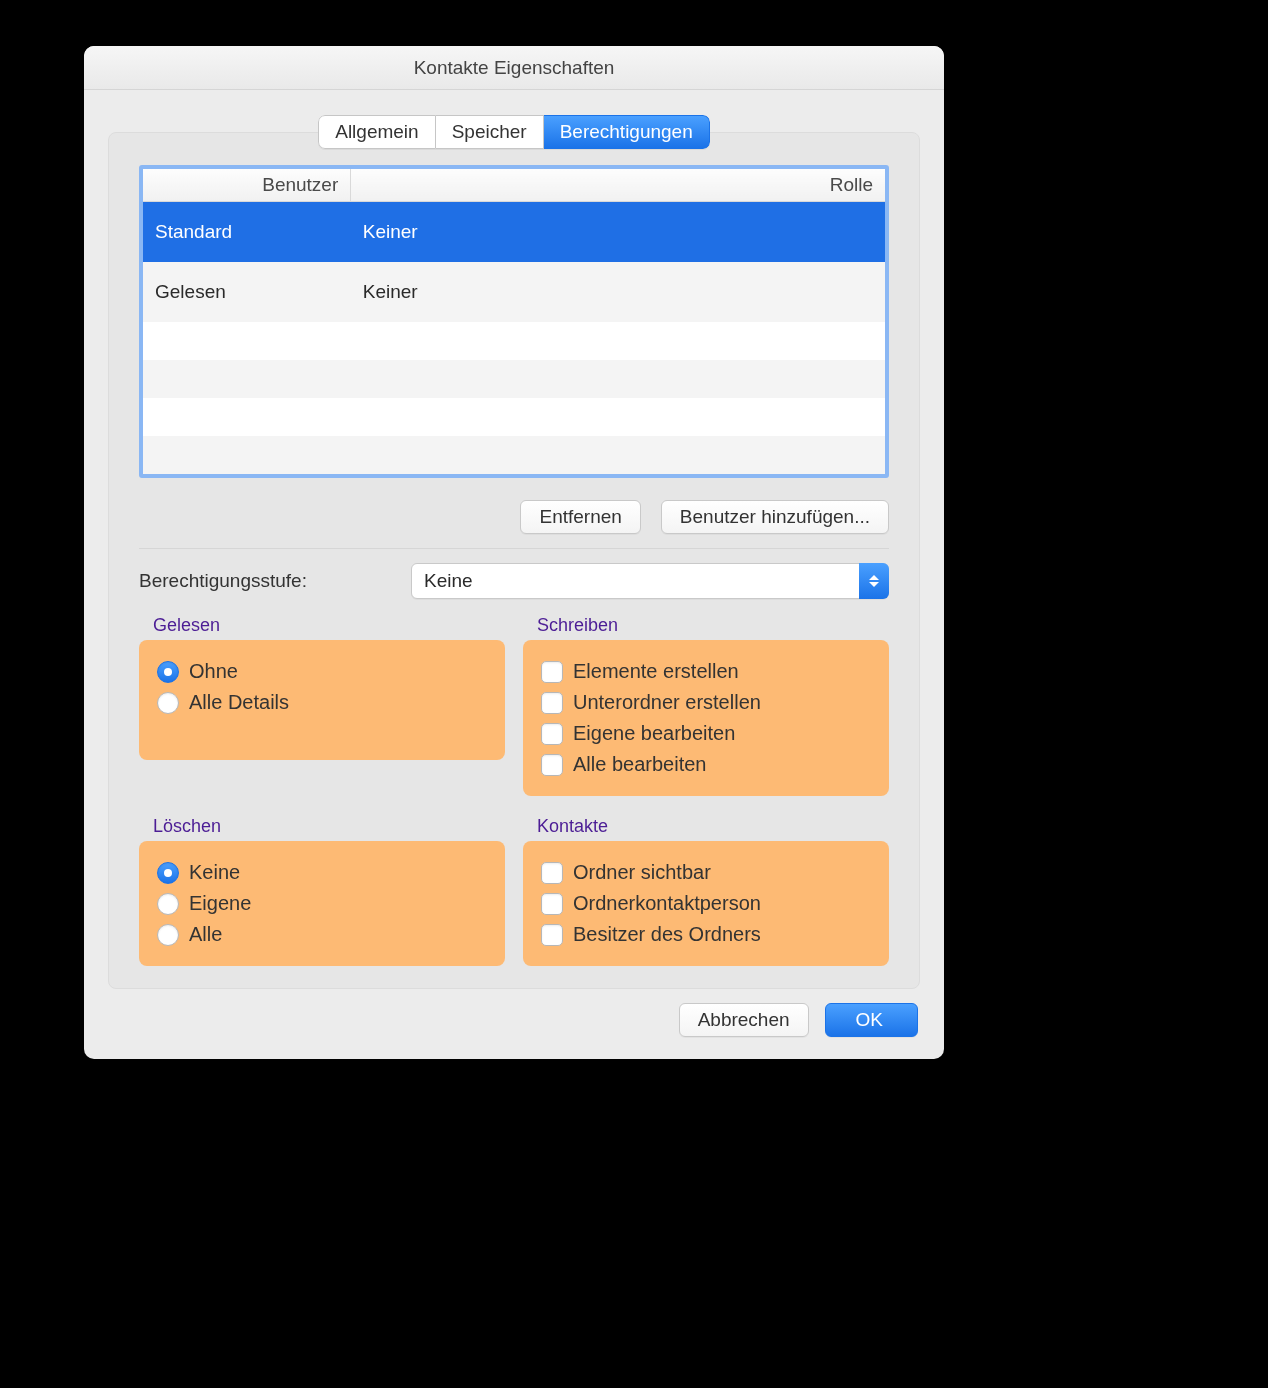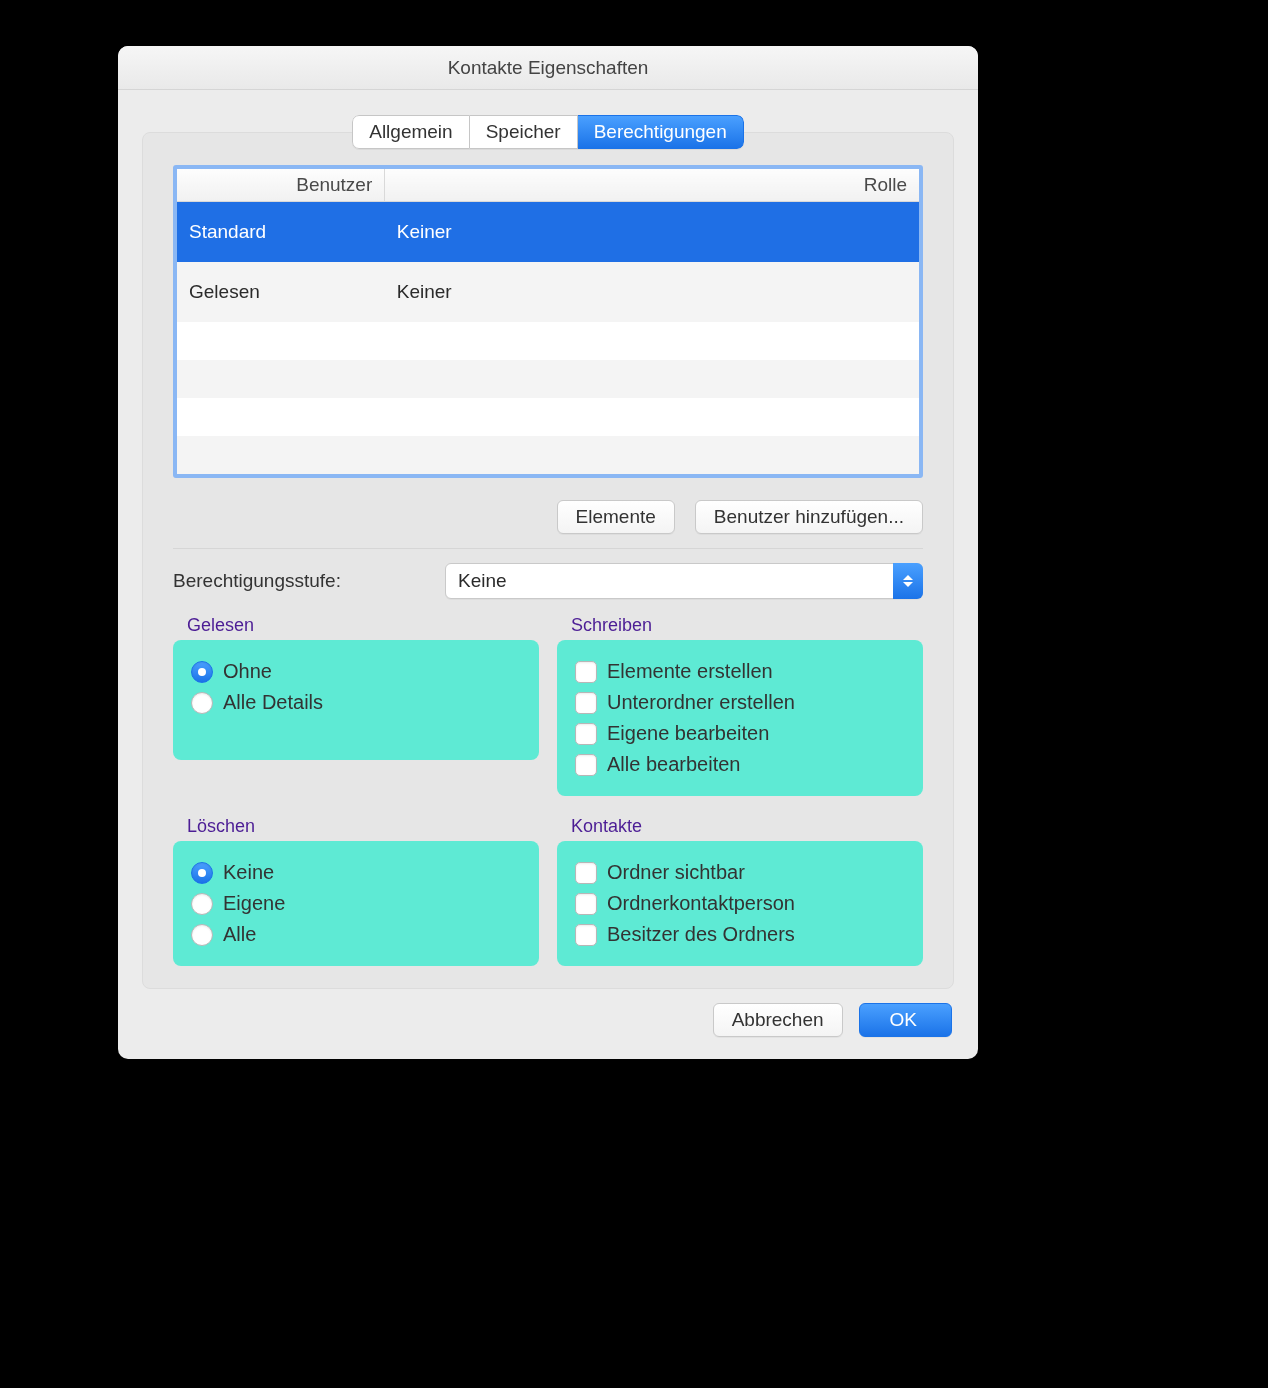--- a/index.html
+++ b/index.html
@@ -7,21 +7,21 @@
     background: #000;
     width: 1268px;
     height: 1388px;
     font-family: -apple-system, "Helvetica Neue", Arial, sans-serif;
     font-size: 19px;
     color: #2a2a2a;
     position: relative;
   }
   .window {
     position: absolute;
-    left: 118px;
+    left: 84px;
     top: 46px;
     width: 860px;
     background: #ececec;
     border-radius: 10px;
     box-shadow: 0 30px 60px rgba(0,0,0,0.55), 0 0 0 1px rgba(0,0,0,0.2);
     overflow: hidden;
   }
   .titlebar {
     height: 44px;
     display: flex;
@@ -167,21 +167,21 @@
     grid-template-columns: 1fr 1fr;
     column-gap: 18px;
     row-gap: 20px;
   }
   .group-label {
     font-size: 18px;
     color: #4c1d95;
     padding: 0 0 4px 14px;
   }
   .group-box {
-    background: #5eead4;
+    background: #fdba74;
     border-radius: 8px;
     padding: 16px 18px;
     min-height: 120px;
   }
   .opt {
     display: flex;
     align-items: center;
     gap: 10px;
     padding: 4px 0;
     font-size: 20px;
@@ -251,21 +251,21 @@
               </tr>
             <tr class="alt" style="height:18px">
                 <td></td>
                 <td></td>
               </tr>
           </tbody>
         </table>
       </div>
 
       <div class="btn-row">
-        <button class="btn">Elemente</button>
+        <button class="btn">Entfernen</button>
         <button class="btn">Benutzer hinzufügen...</button>
       </div>
 
       <hr class="sep">
 
       <div class="level-row">
         <label>Berechtigungsstufe:</label>
         <div class="select-wrap">
           <div class="select">
             <span>Keine</span>

